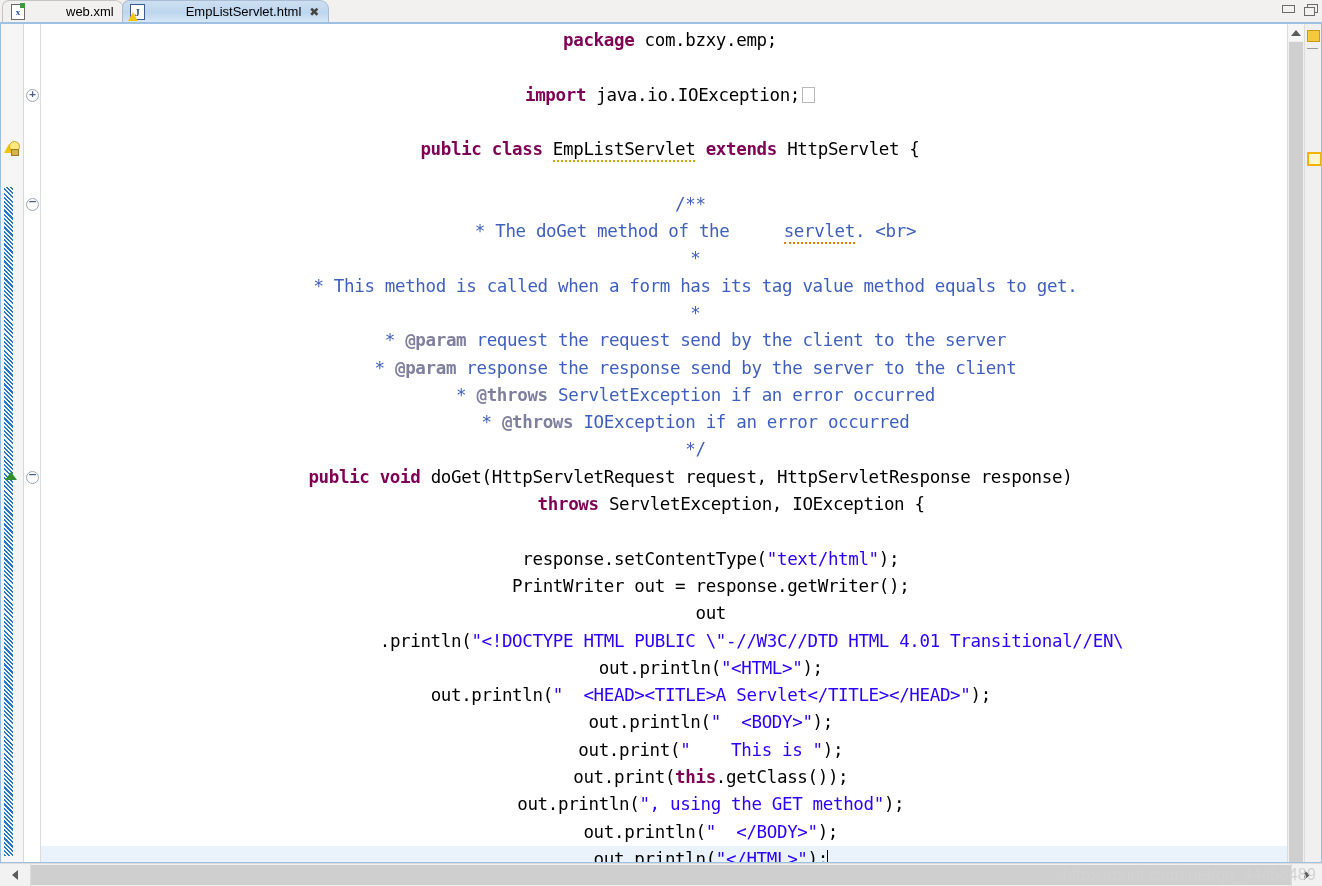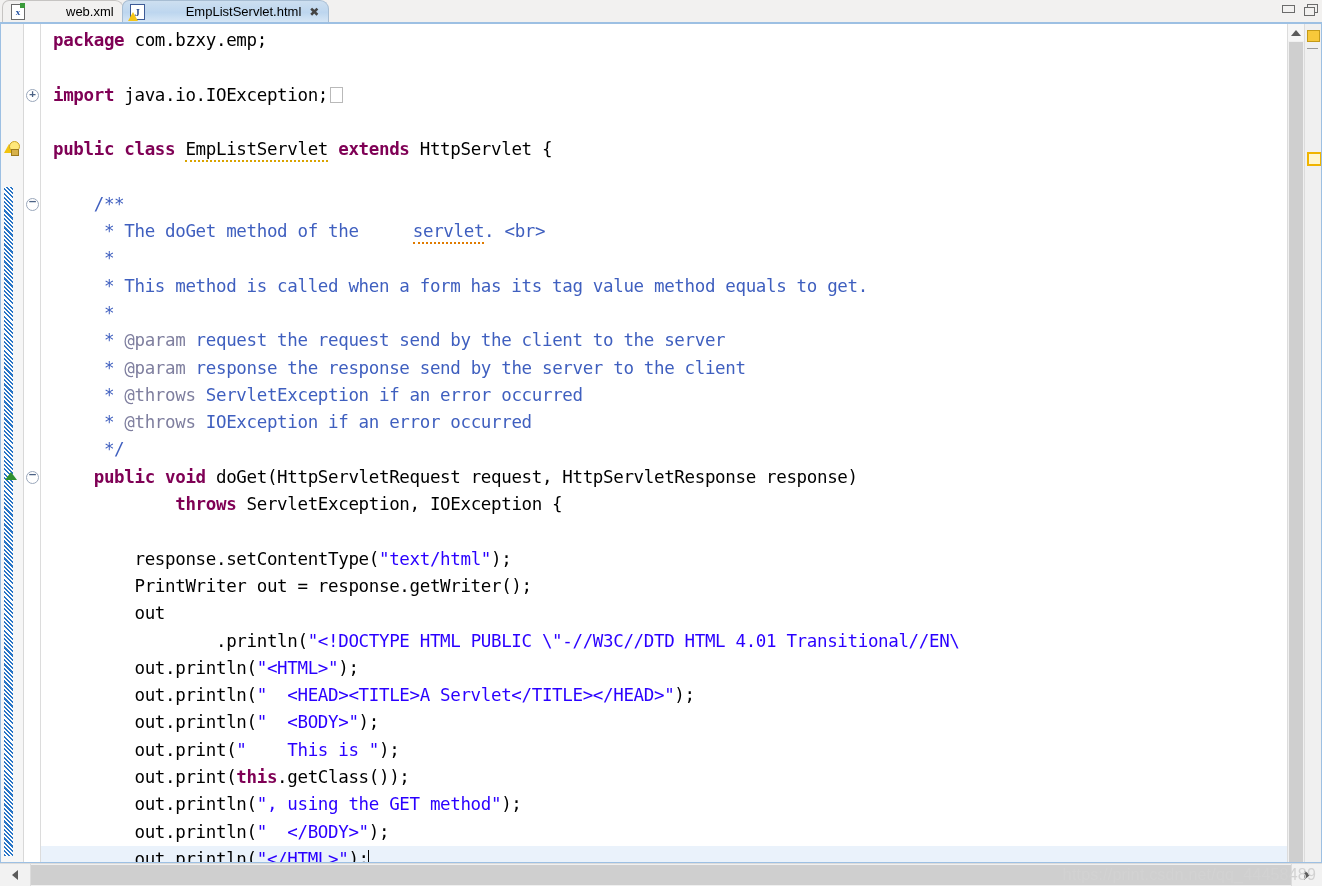--- a/index.html
+++ b/index.html
@@ -191,35 +191,36 @@
   }
   .fold.minus::after {
     content: "\2013"; position: absolute; left: 0; right: 0; top: -2px;
     font-size: 11px; font-weight: bold; color: #4c6285;
   }
 
   
   #code-wrap {
     flex: 1; position: relative; overflow: hidden;
     background: #ffffff;
+    text-align: center;
   }
   #code {
     position: absolute; left: 0; top: 0; right: 0;
     font-family: "DejaVu Sans Mono", "Liberation Mono", monospace;
     font-size: 17.5px;
     line-height: 27.3px;
     white-space: pre;
     color: #000000;
     letter-spacing: -0.35px;
   }
   .line { height: 27.3px; padding-left: 12px; position: relative; }
   .line.current { background: #eaf2fb; }
   .kw   { color: #7f0055; font-weight: bold; }
   .doc  { color: #3f5fbf; }
-  .doct { color: #7f7f9f; font-weight: normal; }
+  .doct { color: #7f7f9f; font-weight: bold; }
   .str  { color: #2a00ff; }
   .plain{ color: #000000; }
   .squig {
     border-bottom: 2px dotted #d9a300;
     padding-bottom: 1px;
   }
   .squig-orange {
     border-bottom: 2px dotted #e07b00;
     padding-bottom: 1px;
     margin-left: 44px;

